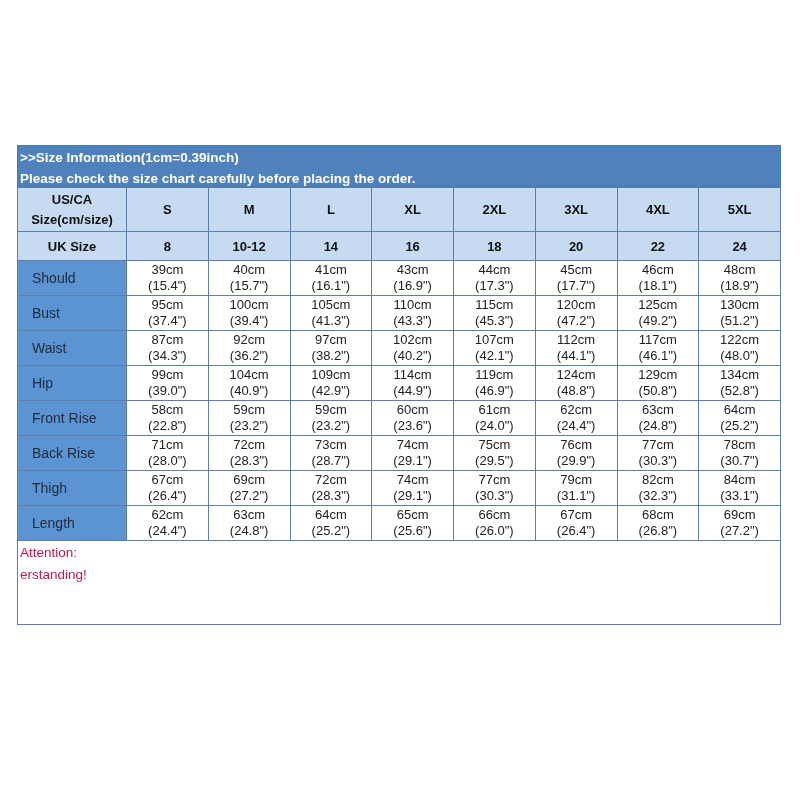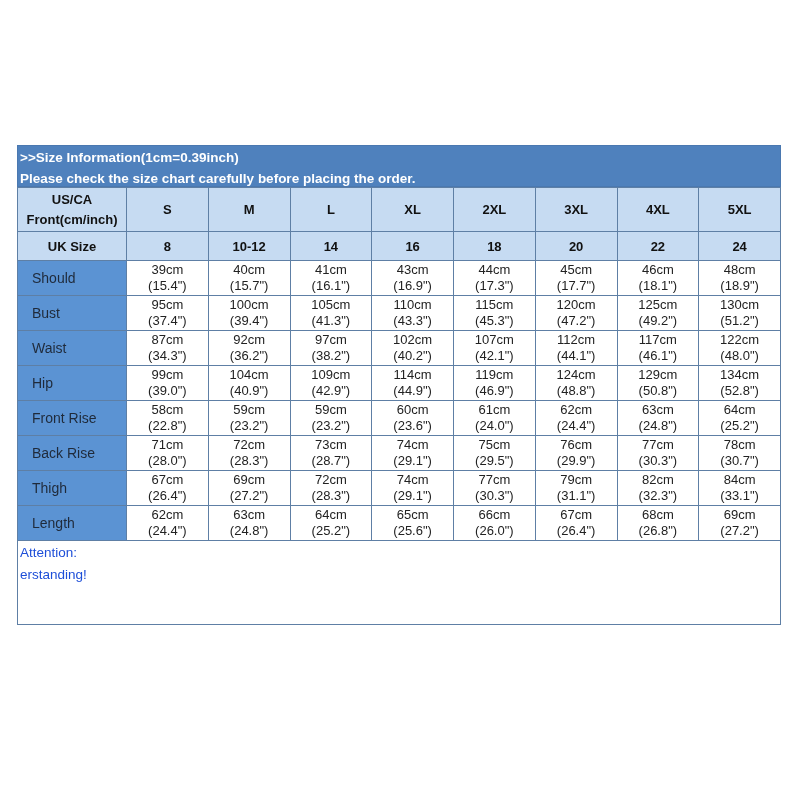--- a/index.html
+++ b/index.html
@@ -7,21 +7,21 @@
   .chart { position:absolute; left:17px; top:145px; width:764px;border-radius:11px; }
   .banner { background:#4f81bd; color:#ffffff; font-weight:bold; font-size:13.5px; line-height:21px; padding:1px 2px 0 2px; height:42px; border:1px solid #4a78b0; box-sizing:border-box; }
   .banner div { white-space:nowrap; }
   table { border-collapse:collapse; width:764px; table-layout:fixed;padding-left:15px; }
   td { border:1px solid #5e7fa5; text-align:center; padding:0; font-size:13px; color:#111; }
   .hdr td { background:#c6dbf2; font-weight:bold; font-size:13px; }
   .hdr.r1 td { height:43px; line-height:20px; }
   .hdr.r2 td, .hdr.r3 td { height:28px; }
   .body td { height:34px; line-height:16px; background:#ffffff; color:#222; }
   .body td.lab { background:#5b93d3; text-align:left; padding-left:14px; color:#1f2a3a; font-size:14px; }
-  .notes { border:1px solid #5e7fa5; border-top:none; font-size:13.5px; line-height:21.5px; color:#1d4ed8; padding:1px 2px 3px 2px; height:84px; box-sizing:border-box; }
+  .notes { border:1px solid #5e7fa5; border-top:none; font-size:13.5px; line-height:21.5px; color:#be185d; padding:1px 2px 3px 2px; height:84px; box-sizing:border-box; }
   .notes div { white-space:nowrap; }
 </style>
 </head>
 <body>
 
 <div class="chart">
   <div class="banner">
     <div>&gt;&gt;Size Information(1cm=0.39inch)</div>
     <div>Please check the size chart carefully before placing the order.</div>
   </div>
@@ -34,21 +34,21 @@
         <col>
         <col>
         <col>
         <col>
         <col>
     </colgroup>
     <tbody id="tbody">
         <tr class="hdr r1">
           <td>
             <div>US/CA</div>
-            <div>Front(cm/inch)</div>
+            <div>Size(cm/size)</div>
           </td>
           <td>S</td>
           <td>M</td>
           <td>L</td>
           <td>XL</td>
           <td>2XL</td>
           <td>3XL</td>
           <td>4XL</td>
           <td>5XL</td>
         </tr>

